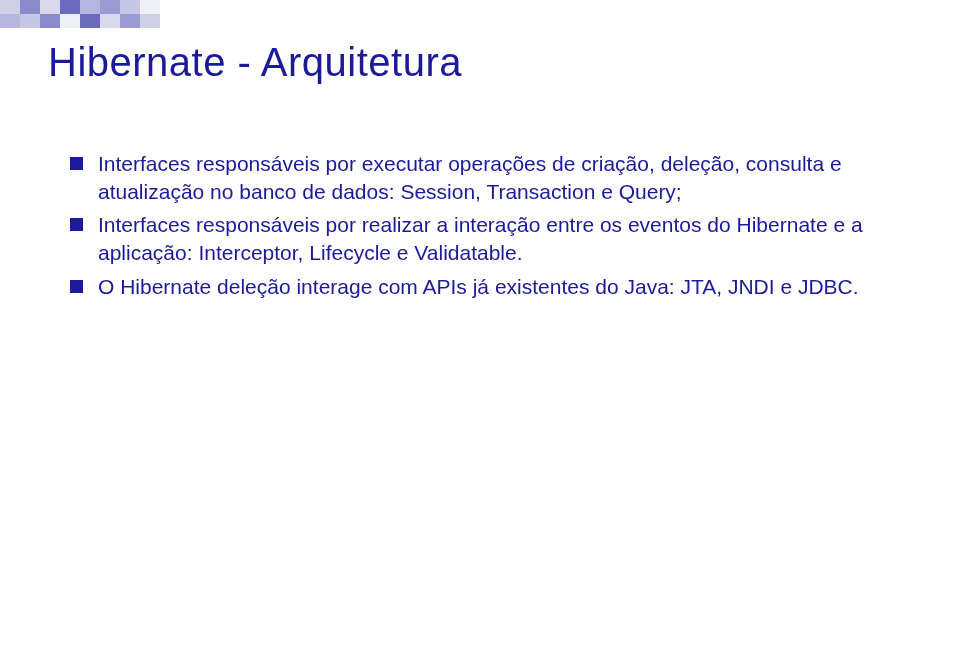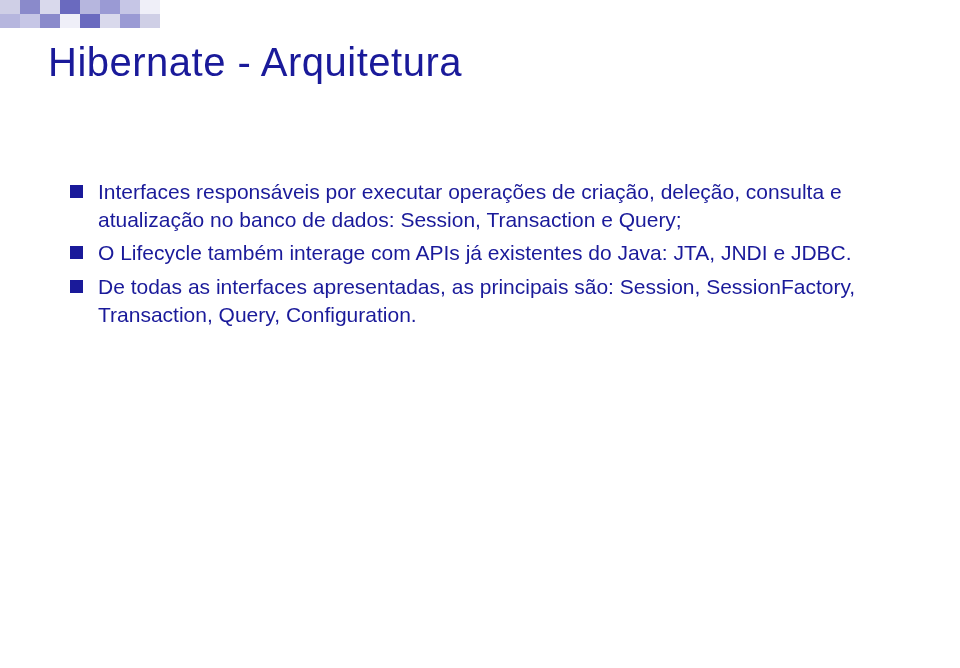--- a/index.html
+++ b/index.html
@@ -10,21 +10,21 @@
   .c1 { background: #cfcfe6; }
   .c2 { background: #8a8acb; }
   .c3 { background: #d9d9ec; }
   .c4 { background: #6a6abf; }
   .c5 { background: #b6b6de; }
   .c6 { background: #9a9ad4; }
   .c7 { background: #c6c6e6; }
   .c8 { background: #efeff8; }
   .deco-row2 { position: absolute; top: 14px; left: 0; width: 160px; height: 14px; display: flex; }
   .title { position: absolute; top: 40px; left: 48px; font-size: 40px; color: #1a1a9a; font-weight: 400; letter-spacing: 0.5px; }
-  .content { position: absolute; top: 150px; left: 70px; right: 60px; margin-top: 28px; }
+  .content { position: absolute; top: 150px; left: 70px; right: 60px; }
   .bullet-list { list-style: none; }
   .bullet-item { position: relative; padding-left: 28px; color: #1a1a9a; font-size: 21px; line-height: 1.32; margin-bottom: 6px; }
   .bullet-item::before {
     content: "";
     position: absolute;
     left: 0;
     top: 7px;
     width: 13px;
     height: 13px;
     background: #1a1a9a;
@@ -54,18 +54,18 @@
     <div class="deco-cell c3"></div>
     <div class="deco-cell c6"></div>
     <div class="deco-cell c1"></div>
   </div>
 
   <h1 class="title">Hibernate - Arquitetura</h1>
 
   <div class="content">
     <ul class="bullet-list">
       <li class="bullet-item">Interfaces responsáveis por executar operações de criação, deleção, consulta e atualização no banco de dados: Session, Transaction e Query;</li>
-      <li class="bullet-item">O Lifecycle também interage com APIs já existentes do Java: JTA, JNDI e JDBC.</li>
-      <li class="bullet-item">De todas as interfaces apresentadas, as principais são: Session, SessionFactory, Transaction, Query, Configuration.</li>
+      <li class="bullet-item">Interfaces responsáveis por realizar a interação entre os eventos do Hibernate e a aplicação: Interceptor, Lifecycle e Validatable.</li>
+      <li class="bullet-item">O Hibernate deleção interage com APIs já existentes do Java: JTA, JNDI e JDBC.</li>
     </ul>
   </div>
 
 </div>
 
 </body></html>

